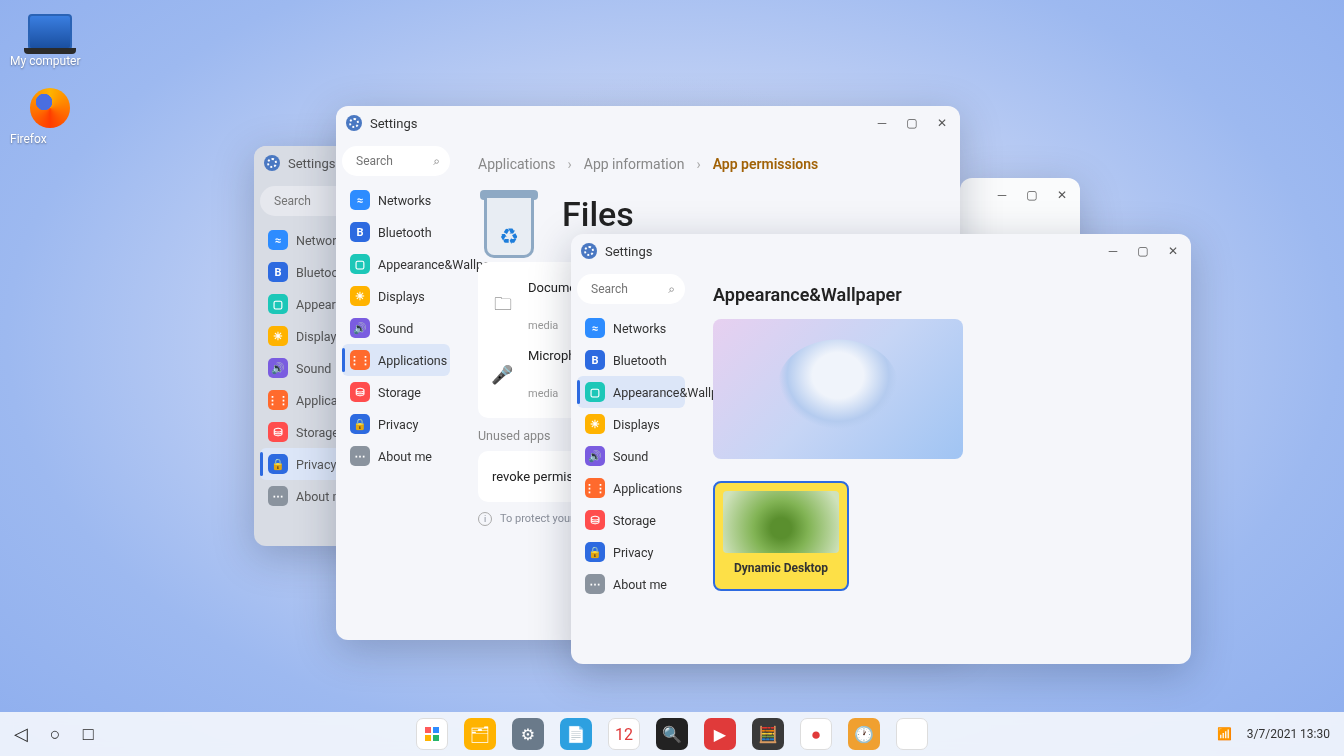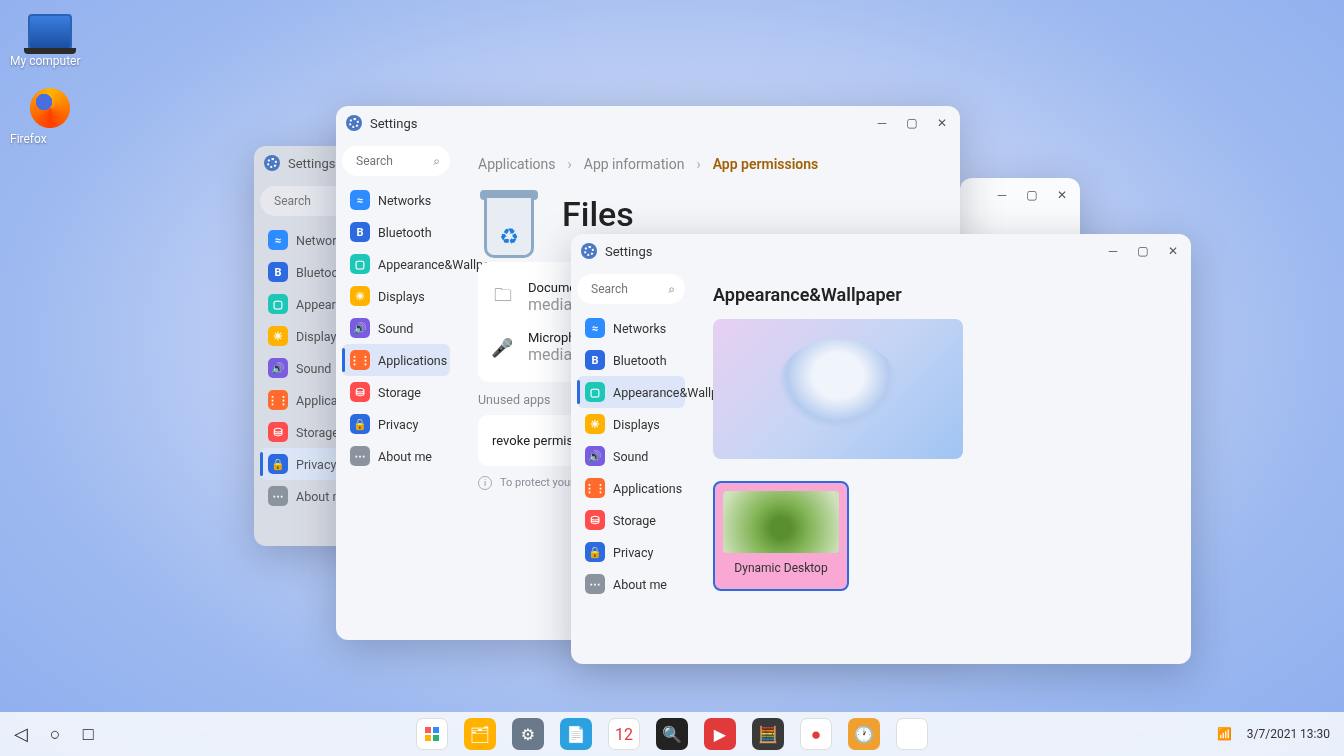--- a/index.html
+++ b/index.html
@@ -37,38 +37,38 @@
   .crumbs .chev{color:#aaa;}
   .bigtitle{font-size:34px;font-weight:500;color:#222;margin:4px 0 18px;}
   .trashrow{display:flex;align-items:center;gap:22px;margin-bottom:4px;}
   .trashico{width:62px;height:74px;position:relative;}
   .trashico .bin{position:absolute;left:6px;right:6px;top:14px;bottom:0;border:3px solid #8ea9c4;border-top:none;border-radius:0 0 10px 10px;background:#e8edf3;}
   .trashico .lid{position:absolute;left:2px;right:2px;top:6px;height:10px;background:#8ea9c4;border-radius:4px;}
   .trashico .arrows{position:absolute;left:50%;top:40px;transform:translateX(-50%);font-size:22px;color:#1e7edb;}
   .card{background:#fff;border-radius:10px;padding:10px 14px;margin-bottom:10px;}
   .cardrow{display:flex;align-items:center;gap:14px;padding:8px 0;}
   .cardrow .rlabel{font-size:13px;color:#222;}
-  .cardrow .rsub{font-size:16px;color:#999;}
+  .cardrow .rsub{font-size:11px;color:#999;margin-top:24px;}
   .cardico{width:22px;height:22px;color:#666;display:flex;align-items:center;justify-content:center;font-size:18px;}
   .section-lbl{font-size:12.5px;color:#888;margin:8px 0;}
   .footnote{display:flex;gap:8px;color:#8a8f9a;font-size:11px;margin-top:10px;align-items:flex-start;}
   .footnote .info{width:14px;height:14px;border:1px solid #aaa;border-radius:50%;display:flex;align-items:center;justify-content:center;font-size:9px;flex-shrink:0;}
   
   .win.back{background:#d8dce4;}
   .win.back .titlebar{background:#d8dce4;}
   .win.back .navitem, .win.back .ttl{color:#555;}
   .win.back .searchwrap input{background:#e6e8ee;}
   
   .win.blank{background:#fafbfc;}
   
   .appearance-title{font-size:18px;font-weight:600;color:#222;margin-bottom:14px;}
   .wallprev{width:250px;height:140px;border-radius:8px;background:linear-gradient(135deg,#e7d0f0 0%,#c6d5f5 50%,#a0c4f3 100%);position:relative;margin-bottom:22px;overflow:hidden;}
   .wallprev::before{content:"";position:absolute;left:50%;top:50%;width:120px;height:90px;transform:translate(-50%,-55%);background:radial-gradient(ellipse at 50% 40%, #f0f4fb 30%, #b4cbef 60%, transparent 70%);border-radius:50%;}
   .tilesrow{display:flex;gap:14px;}
-  .tile{width:136px;border:1px solid #d5dae2;border-radius:8px;padding:8px;background:#f9a8d4;text-align:center;cursor:pointer;}
+  .tile{width:136px;border:1px solid #d5dae2;border-radius:8px;padding:8px;background:#fde047;text-align:center;cursor:pointer;font-weight:bold;}
   .tile.sel{border:2px solid #2d6ae0;}
   .tile .timg{height:62px;border-radius:4px;margin-bottom:8px;}
   .tile .tlbl{font-size:12px;color:#333;padding-bottom:6px;}
   .timg.green{background:radial-gradient(circle at 50% 60%, #5a8f2e 15%, #82b455 40%, #cfe2bc 90%);}
   .timg.chain{background:linear-gradient(#e9edf9,#dfe6f7);position:relative;}
   .timg.chain::after{content:"∞";position:absolute;inset:0;display:flex;align-items:center;justify-content:center;font-size:34px;color:#4a3fe0;font-weight:bold;}
   .timg.city{background:linear-gradient(180deg,#d8e3f4 40%,#b3c2d9 40%);}
   
   .taskbar{position:absolute;left:0;right:0;bottom:0;height:44px;background:rgba(250,251,253,.85);backdrop-filter:blur(6px);display:flex;align-items:center;padding:0 14px;gap:18px;color:#333;}
   .navkeys{display:flex;gap:22px;font-size:18px;color:#2b2b2b;}

